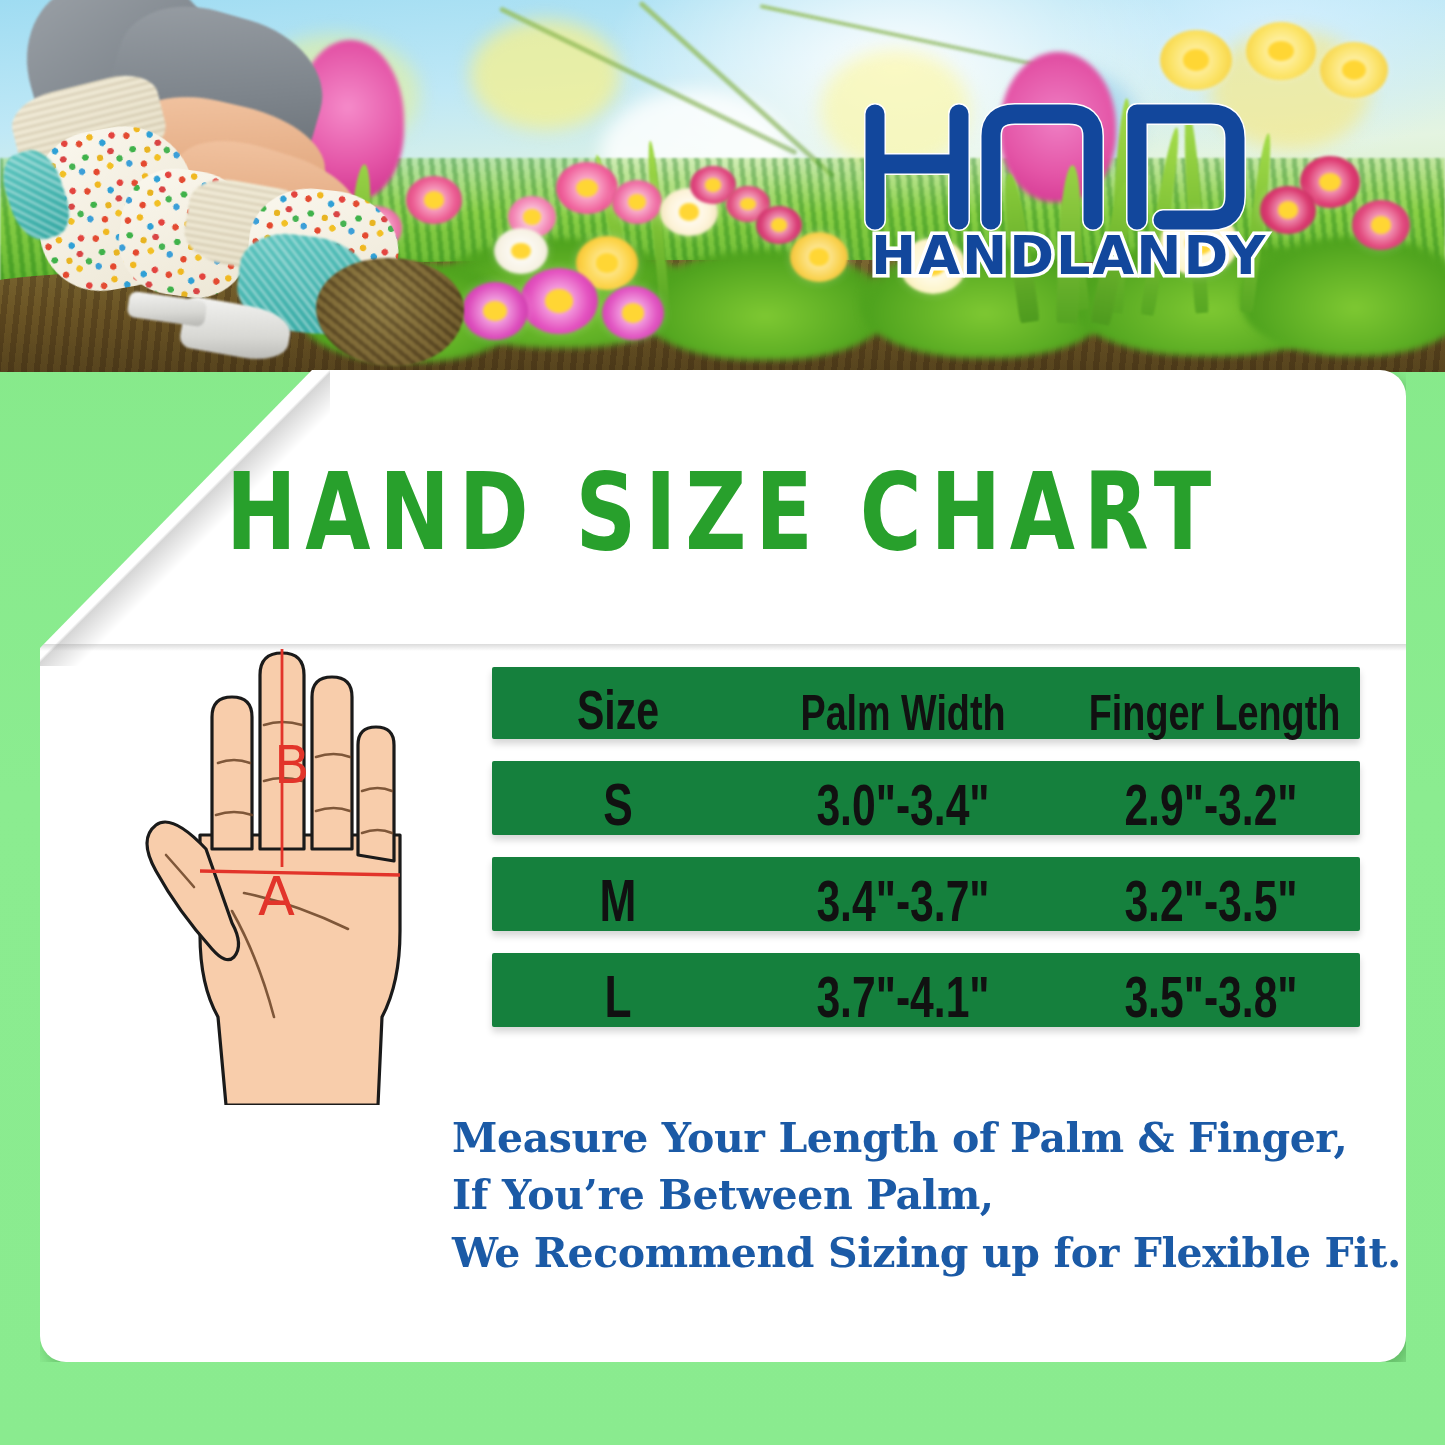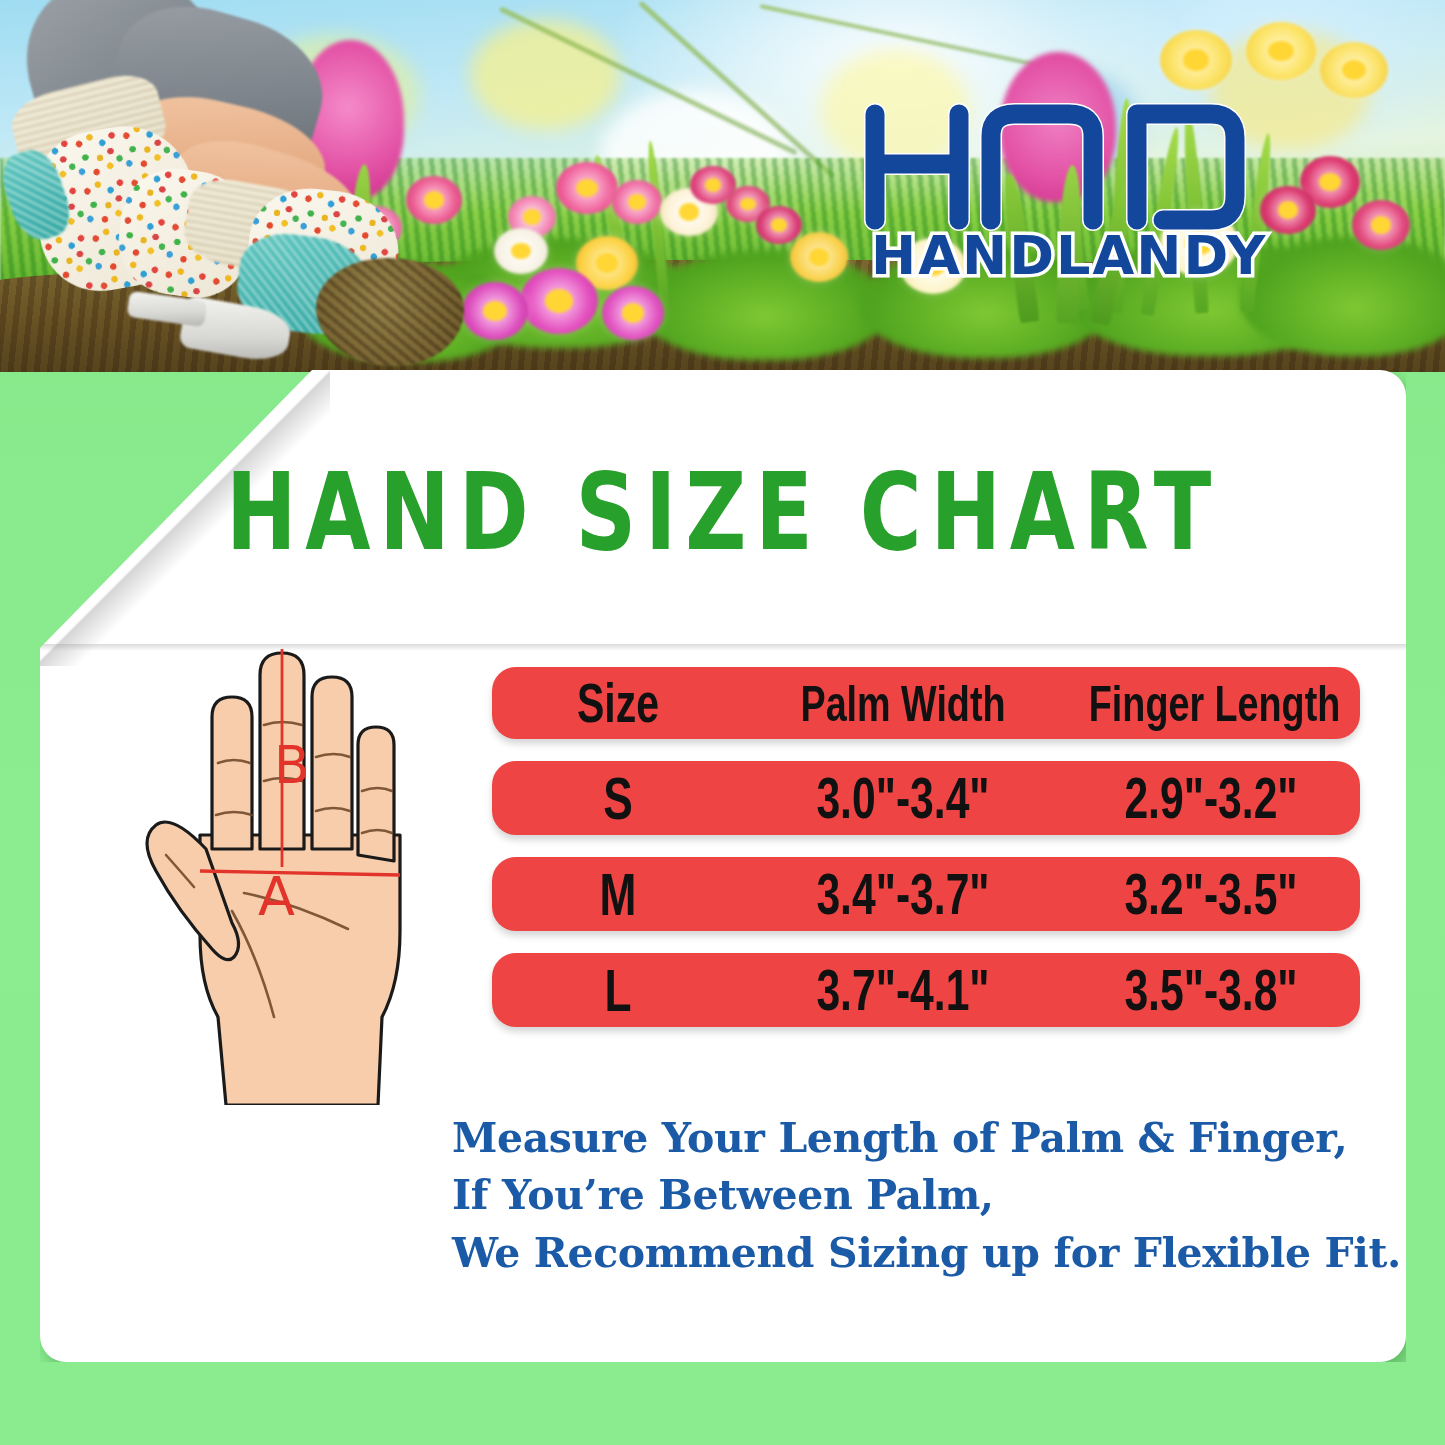--- a/index.html
+++ b/index.html
@@ -222,24 +222,24 @@
 
   
   #size-table {
     position: absolute;
     left: 452px;
     top: 297px;
     width: 868px;
   }
   .trow {
     display: flex;
-    align-items: center;
+    align-items: flex-end;
     height: 74px;
-    background: #ef4444;
-    border-radius: 24px;
+    background: #15803d;
+    border-radius: 2px;
     margin-bottom: 22px;
     box-shadow: 0 5px 7px rgba(0,0,0,.16);
   }
   .trow.header { height: 72px; }
   .c-size   { width: 252px; text-align: center; }
   .c-palm   { width: 318px; text-align: center; }
   .c-finger { width: 298px; text-align: center; }
 
   .trow .cell {
     font-family: "Liberation Sans", sans-serif;

